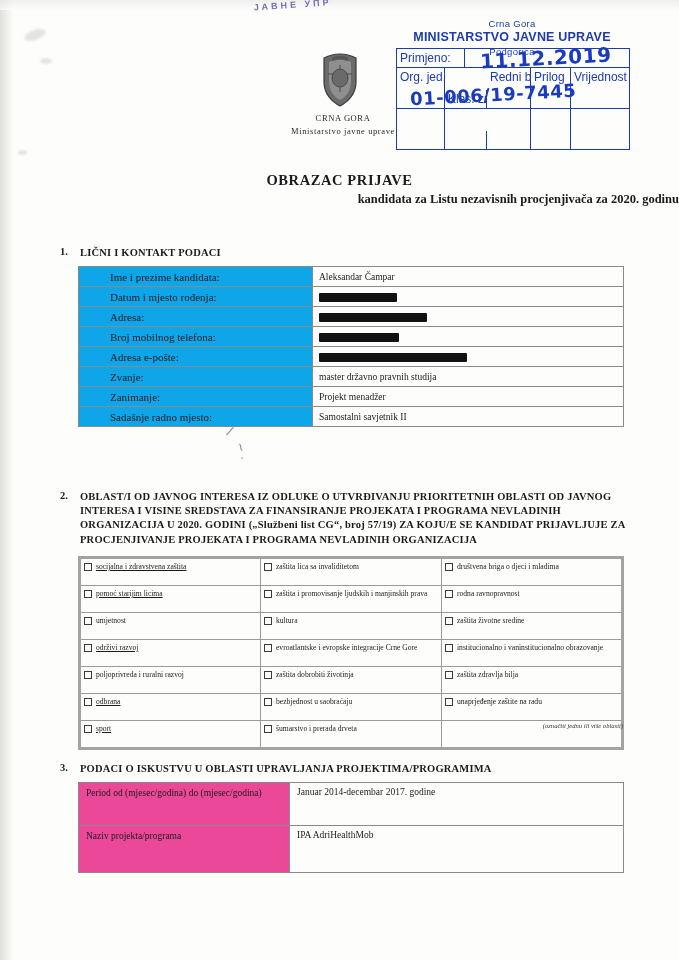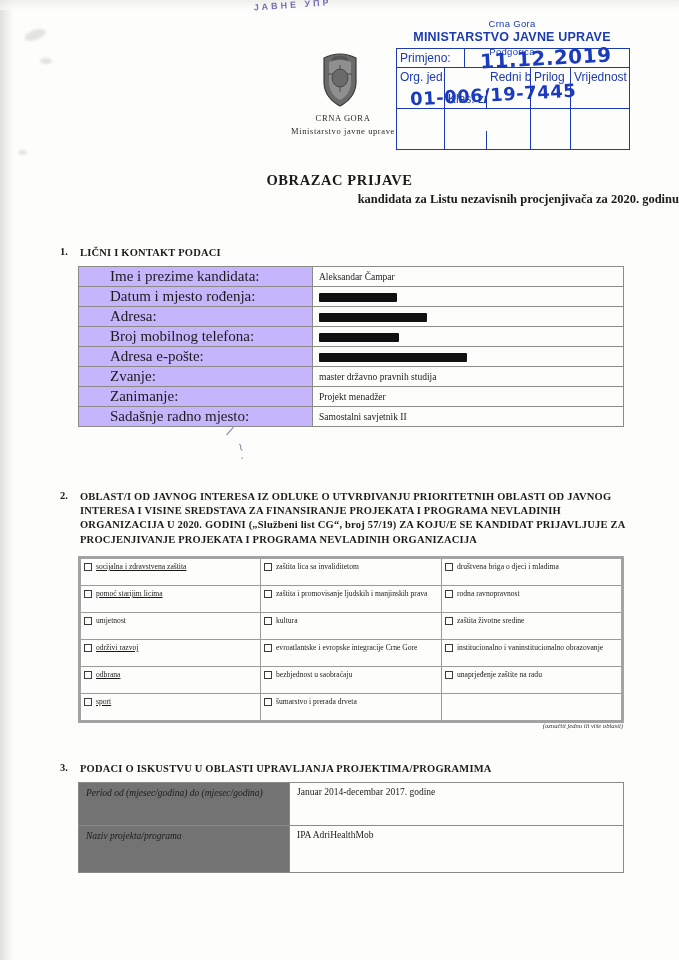--- a/index.html
+++ b/index.html
@@ -193,22 +193,22 @@
     font-size: 9.5px;
   }
   .tbl1 td {
     border: 1px solid #8a8a86;
     height: 19px;
     padding: 0 6px;
     vertical-align: middle;
   }
   .tbl1 .lab {
     width: 196px;
-    background: #c4b5fd;
-    font-size: 15px;
+    background: #0ea5e9;
+    font-size: 11px;
     padding-left: 31px;
   }
   .tbl1 .val {
     position: relative;
   }
   .redact {
     display: inline-block;
     height: 9px;
     background: #111;
     border-radius: 1px;
@@ -268,24 +268,23 @@
     border-collapse: collapse;
     font-size: 9.5px;
   }
   .tbl3 td {
     border: 1px solid #8a8a86;
     padding: 4px 7px;
     vertical-align: top;
   }
   .tbl3 .lab {
     width: 196px;
-    background: #737373;
+    background: #ec4899;
     height: 34px;
     line-height: 1.35;
-    font-style: italic;
   }
   .tbl3 .lab2 { height: 38px; }
 
   .pen-mark {
     position: absolute;
     color: #3a3a6a;
     font-family: "DejaVu Sans", sans-serif;
     opacity: .65;
   }
 </style>
@@ -475,20 +474,40 @@
           <div class="opt">
             <span class="box"></span>
             <span class="opt-text">institucionalno i vaninstitucionalno obrazovanje</span>
           </div>
         </td>
       </tr>
       <tr>
         <td class="cell">
           <div class="opt">
             <span class="box"></span>
+            <span class="opt-text">poljoprivreda i ruralni razvoj</span>
+          </div>
+        </td>
+        <td class="cell">
+          <div class="opt">
+            <span class="box"></span>
+            <span class="opt-text">zaštita dobrobiti životinja</span>
+          </div>
+        </td>
+        <td class="cell">
+          <div class="opt">
+            <span class="box"></span>
+            <span class="opt-text">zaštita zdravlja bilja</span>
+          </div>
+        </td>
+      </tr>
+      <tr>
+        <td class="cell">
+          <div class="opt">
+            <span class="box"></span>
             <span class="opt-text u">odbrana</span>
           </div>
         </td>
         <td class="cell">
           <div class="opt">
             <span class="box"></span>
             <span class="opt-text">bezbjednost u saobraćaju</span>
           </div>
         </td>
         <td class="cell">

